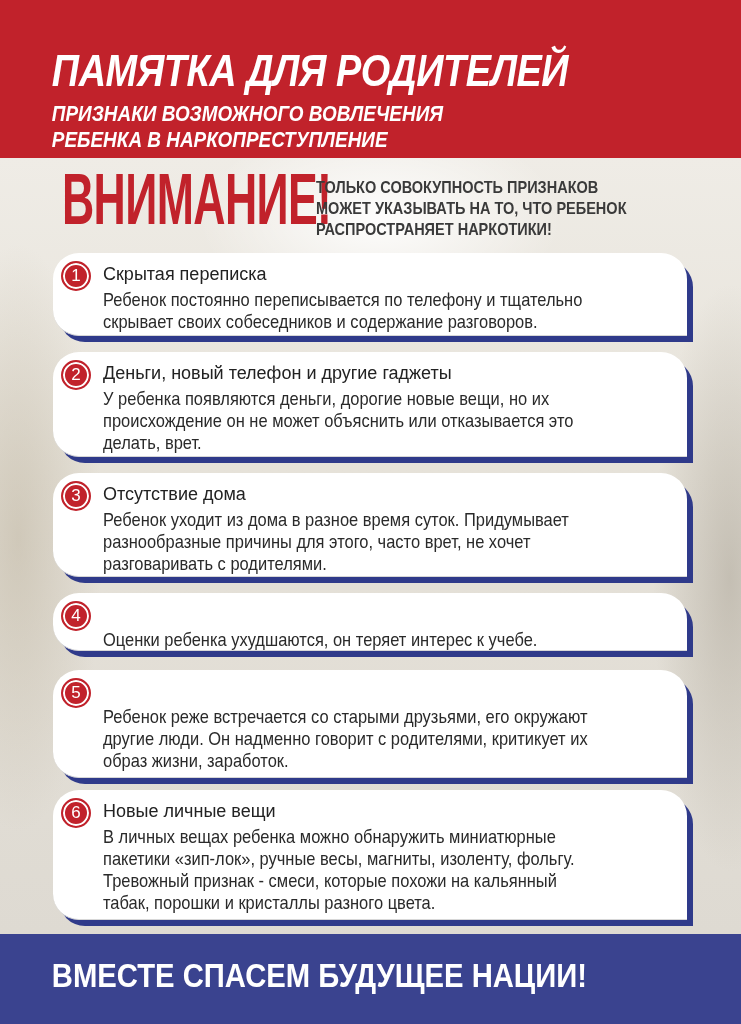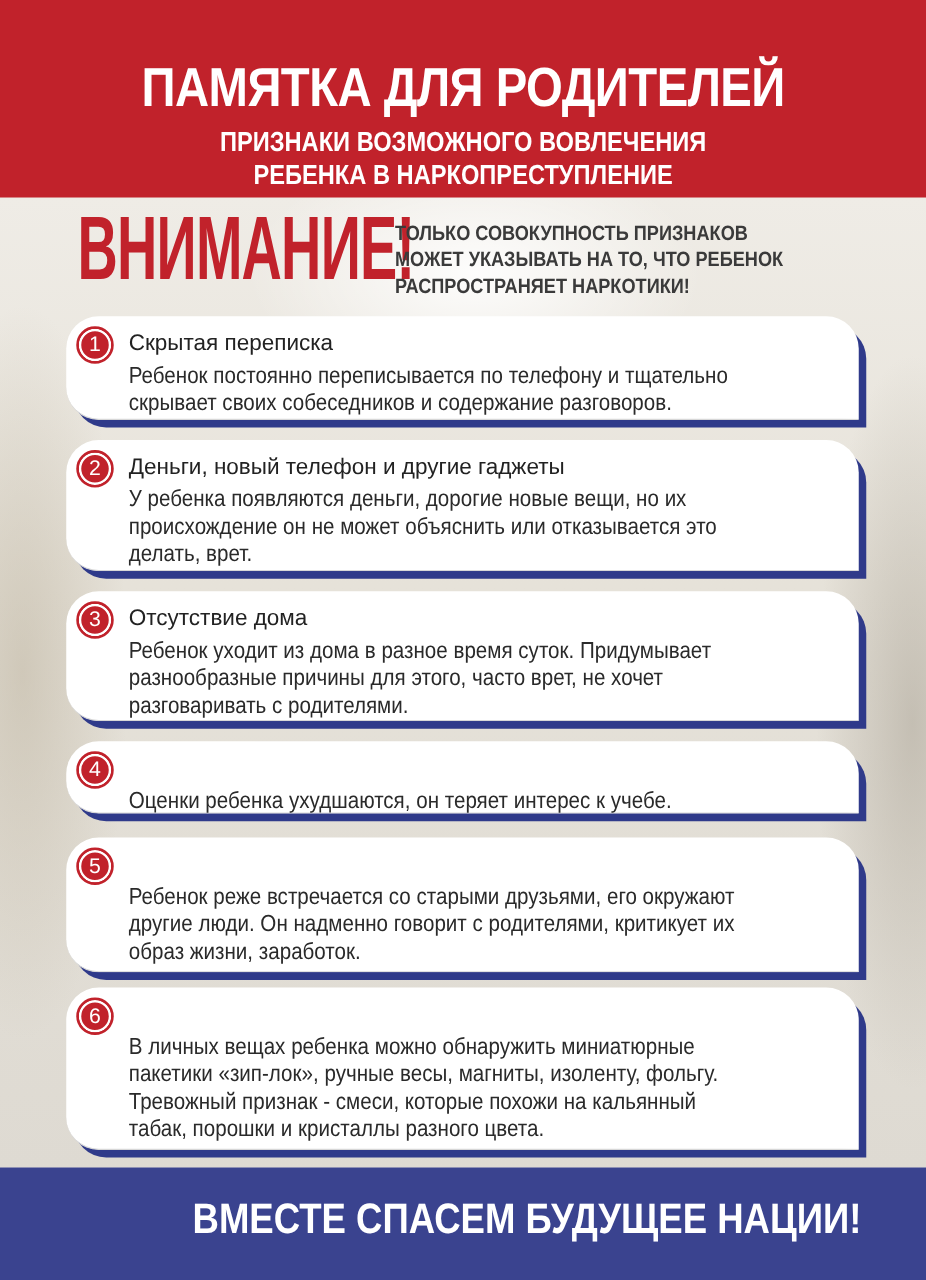--- a/index.html
+++ b/index.html
@@ -13,21 +13,21 @@
     position: absolute; left: 0; top: 158px; width: 741px; height: 776px;
     background:
       radial-gradient(ellipse 120px 420px at 18px 380px, rgba(190,180,160,0.55), rgba(190,180,160,0) 70%),
       radial-gradient(ellipse 110px 420px at 730px 420px, rgba(175,168,155,0.6), rgba(175,168,155,0) 70%),
       radial-gradient(ellipse 260px 140px at 380px 60px, rgba(255,255,255,0.9), rgba(255,255,255,0) 70%),
       linear-gradient(180deg, #efece6 0%, #e6e2d9 40%, #dedad2 100%);
   }
   .header {
     position: absolute; left: 0; top: 0; width: 741px; height: 158px;
     background: #c1222b;
-    color: #fff; text-align: center;
+    color: #fff;  font-style: italic;
   }
   .header .title {
     position: absolute; left: 0; right: 0; top: 46px;
     font-size: 44px; font-weight: bold; letter-spacing: -0.5px;
     transform: scaleX(0.86); transform-origin: center;
     white-space: nowrap;
   }
   .header .sub {
     position: absolute; left: 0; right: 0;
     font-size: 22px; font-weight: bold;
@@ -79,21 +79,21 @@
   }
   .card-text {
     position: absolute; left: 50px; top: 36px; width: 640px;
     font-size: 18.5px; line-height: 22px; color: #2a2a2a;
     transform: scaleX(0.89); transform-origin: left top;
     white-space: pre-line;
   }
 
   .footer {
     position: absolute; left: 0; top: 934px; width: 741px; height: 90px;
-    background: #3a438f; color: #fff; text-align: right;
+    background: #3a438f; color: #fff; text-align: left;
   }
   .footer .slogan {
     position: absolute; left: 0; right: 0; top: 22px;
     font-size: 34px; font-weight: bold;
     transform: scaleX(0.86); transform-origin: center;
     white-space: nowrap;
   }
 </style>
 </head>
 <body>
@@ -160,20 +160,21 @@
     <div class="card-text">Ребенок реже встречается со старыми друзьями, его окружают
 другие люди. Он надменно говорит с родителями, критикует их
 образ жизни, заработок.</div>
   </div>
 </div>
 
 <div class="card-wrap" style="top:790px;height:130px;">
   <div class="card-shadow"></div>
   <div class="card">
     <div class="badge">6</div>
+    <div class="card-title">Новые личные вещи</div>
     <div class="card-text">В личных вещах ребенка можно обнаружить миниатюрные
 пакетики «зип-лок», ручные весы, магниты, изоленту, фольгу.
 Тревожный признак - смеси, которые похожи на кальянный
 табак, порошки и кристаллы разного цвета.</div>
   </div>
 </div>
 
 <div class="footer">
   <div class="slogan">ВМЕСТЕ СПАСЕМ БУДУЩЕЕ НАЦИИ!</div>
 </div>

